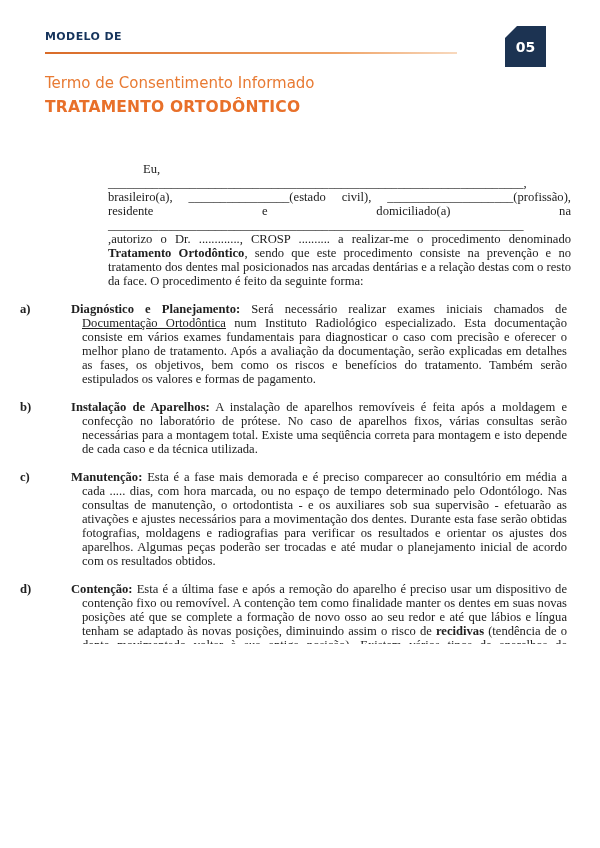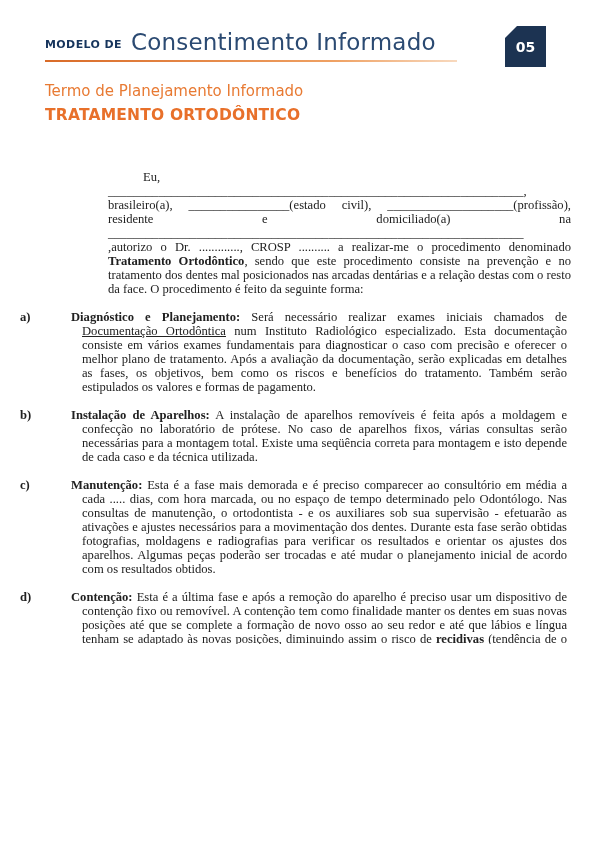--- a/index.html
+++ b/index.html
@@ -55,26 +55,25 @@
   .marker { display: inline-block; width: 20px; font-weight: 700; }
   .heading { font-weight: 700; }
 </style>
 </head>
 <body>
 
 <div class="page">
 
   <div class="header-row">
     <span class="eyebrow">MODELO DE</span>
-    <span class="main-title">Consentimento Informado</span>
   </div>
   <div class="rule"></div>
   <div class="badge">05</div>
 
-  <div class="subtitle">Termo de Planejamento Informado</div>
+  <div class="subtitle">Termo de Consentimento Informado</div>
   <div class="doc-title">TRATAMENTO ORTODÔNTICO</div>
 
   <p class="intro body-text"><span>Eu, __________________________________________________________________, brasileiro(a), ________________(estado civil), ____________________(profissão), residente e domiciliado(a) na __________________________________________________________________ ,autorizo o Dr. ............., CROSP .......... a realizar-me o procedimento denominado </span><span style="font-weight: 700;">Tratamento Ortodôntico</span><span>, sendo que este procedimento consiste na prevenção e no tratamento dos dentes mal posicionados nas arcadas dentárias e a relação destas com o resto da face. O procedimento é feito da seguinte forma:</span></p>
 
   <div class="items">
 
     <div class="item">
       <p class="body-text"><span class="marker">a)</span><span class="heading">Diagnóstico e Planejamento:</span> <span><span>Será necessário realizar exames iniciais chamados de </span><span style="text-decoration: underline;">Documentação Ortodôntica</span><span> num Instituto Radiológico especializado. Esta documentação consiste em vários exames fundamentais para diagnosticar o caso com precisão e oferecer o melhor plano de tratamento. Após a avaliação da documentação, serão explicadas em detalhes as fases, os objetivos, bem como os riscos e benefícios do tratamento. Também serão estipulados os valores e formas de pagamento.</span></span></p>
     </div>
 

